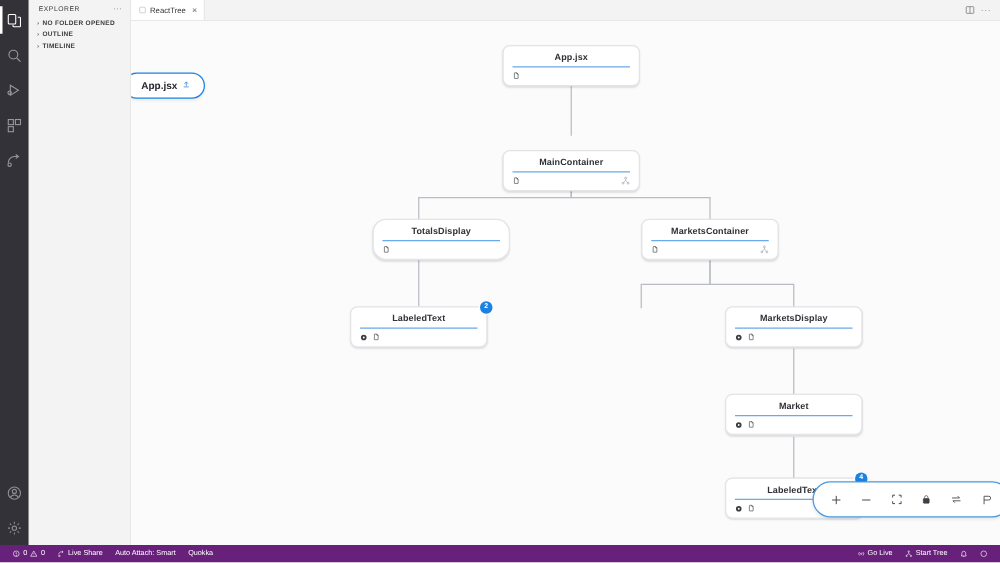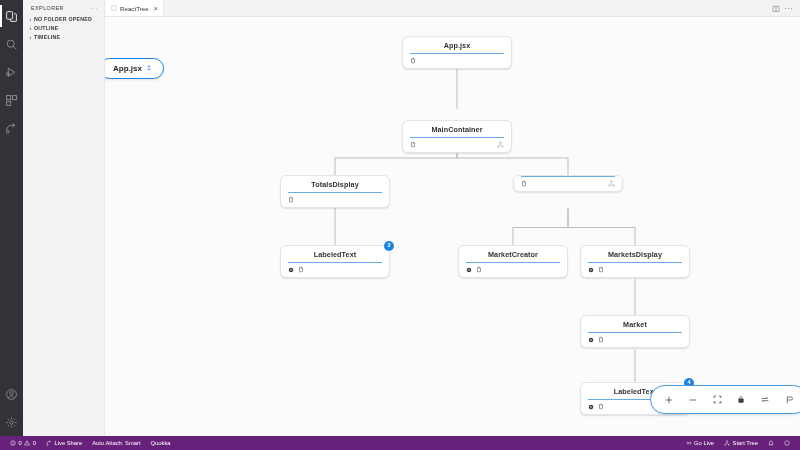--- a/index.html
+++ b/index.html
@@ -389,34 +389,35 @@
               <svg width="7" height="7" viewBox="0 0 24 24" fill="none" stroke="#9aa0aa" stroke-width="1.8">
                 <circle cx="12" cy="5" r="2.6"></circle>
                   <circle cx="5" cy="19" r="2.6"></circle>
                   <circle cx="19" cy="19" r="2.6"></circle>
                 <path d="M12 7.6v4M12 11.6 6.5 16.8M12 11.6 17.5 16.8"></path>
               </svg>
             </span>
           </div>
         </div>
 
-        <div class="node" style="left:175px; top:158px;">
+        <div class="node" style="left:193px; top:158px;border-radius:11px;">
           <div class="node-title">TotalsDisplay</div>
           <div class="node-rule"></div>
           <div class="node-foot">
             <span>
               <svg width="6" height="7" viewBox="0 0 24 24" fill="none" stroke="#3b3d42" stroke-width="2">
                 <path d="M14 3H7a1 1 0 0 0-1 1v16a1 1 0 0 0 1 1h10a1 1 0 0 0 1-1V7z"></path>
                   <path d="M14 3v4h4"></path>
               </svg>
             </span>
           </div>
         </div>
 
         <div class="node" style="left:408px; top:158px;">
+          <div class="node-title">MarketsContainer</div>
           <div class="node-rule"></div>
           <div class="node-foot">
             <span>
               <svg width="6" height="7" viewBox="0 0 24 24" fill="none" stroke="#3b3d42" stroke-width="2">
                 <path d="M14 3H7a1 1 0 0 0-1 1v16a1 1 0 0 0 1 1h10a1 1 0 0 0 1-1V7z"></path>
                   <path d="M14 3v4h4"></path>
               </svg>
             </span>
             <span class="spacer"></span>
             <span>
@@ -443,38 +444,20 @@
             </span>
             <span>
               <svg width="6" height="7" viewBox="0 0 24 24" fill="none" stroke="#3b3d42" stroke-width="2">
                 <path d="M14 3H7a1 1 0 0 0-1 1v16a1 1 0 0 0 1 1h10a1 1 0 0 0 1-1V7z"></path>
                   <path d="M14 3v4h4"></path>
               </svg>
             </span>
           </div>
         </div>
 
-        <div class="node" style="left:353px; top:228px;">
-          <div class="node-title">MarketCreator</div>
-          <div class="node-rule"></div>
-          <div class="node-foot">
-            <span>
-              <svg width="6" height="6" viewBox="0 0 24 24" fill="#3b3d42">
-                <circle cx="12" cy="12" r="9"></circle>
-                  <circle cx="12" cy="12" r="3" fill="#ffffff"></circle>
-              </svg>
-            </span>
-            <span>
-              <svg width="6" height="7" viewBox="0 0 24 24" fill="none" stroke="#3b3d42" stroke-width="2">
-                <path d="M14 3H7a1 1 0 0 0-1 1v16a1 1 0 0 0 1 1h10a1 1 0 0 0 1-1V7z"></path>
-                  <path d="M14 3v4h4"></path>
-              </svg>
-            </span>
-          </div>
-        </div>
 
         <div class="node" style="left:475px; top:228px;">
           <div class="node-title">MarketsDisplay</div>
           <div class="node-rule"></div>
           <div class="node-foot">
             <span>
               <svg width="6" height="6" viewBox="0 0 24 24" fill="#3b3d42">
                 <circle cx="12" cy="12" r="9"></circle>
                   <circle cx="12" cy="12" r="3" fill="#ffffff"></circle>
               </svg>

